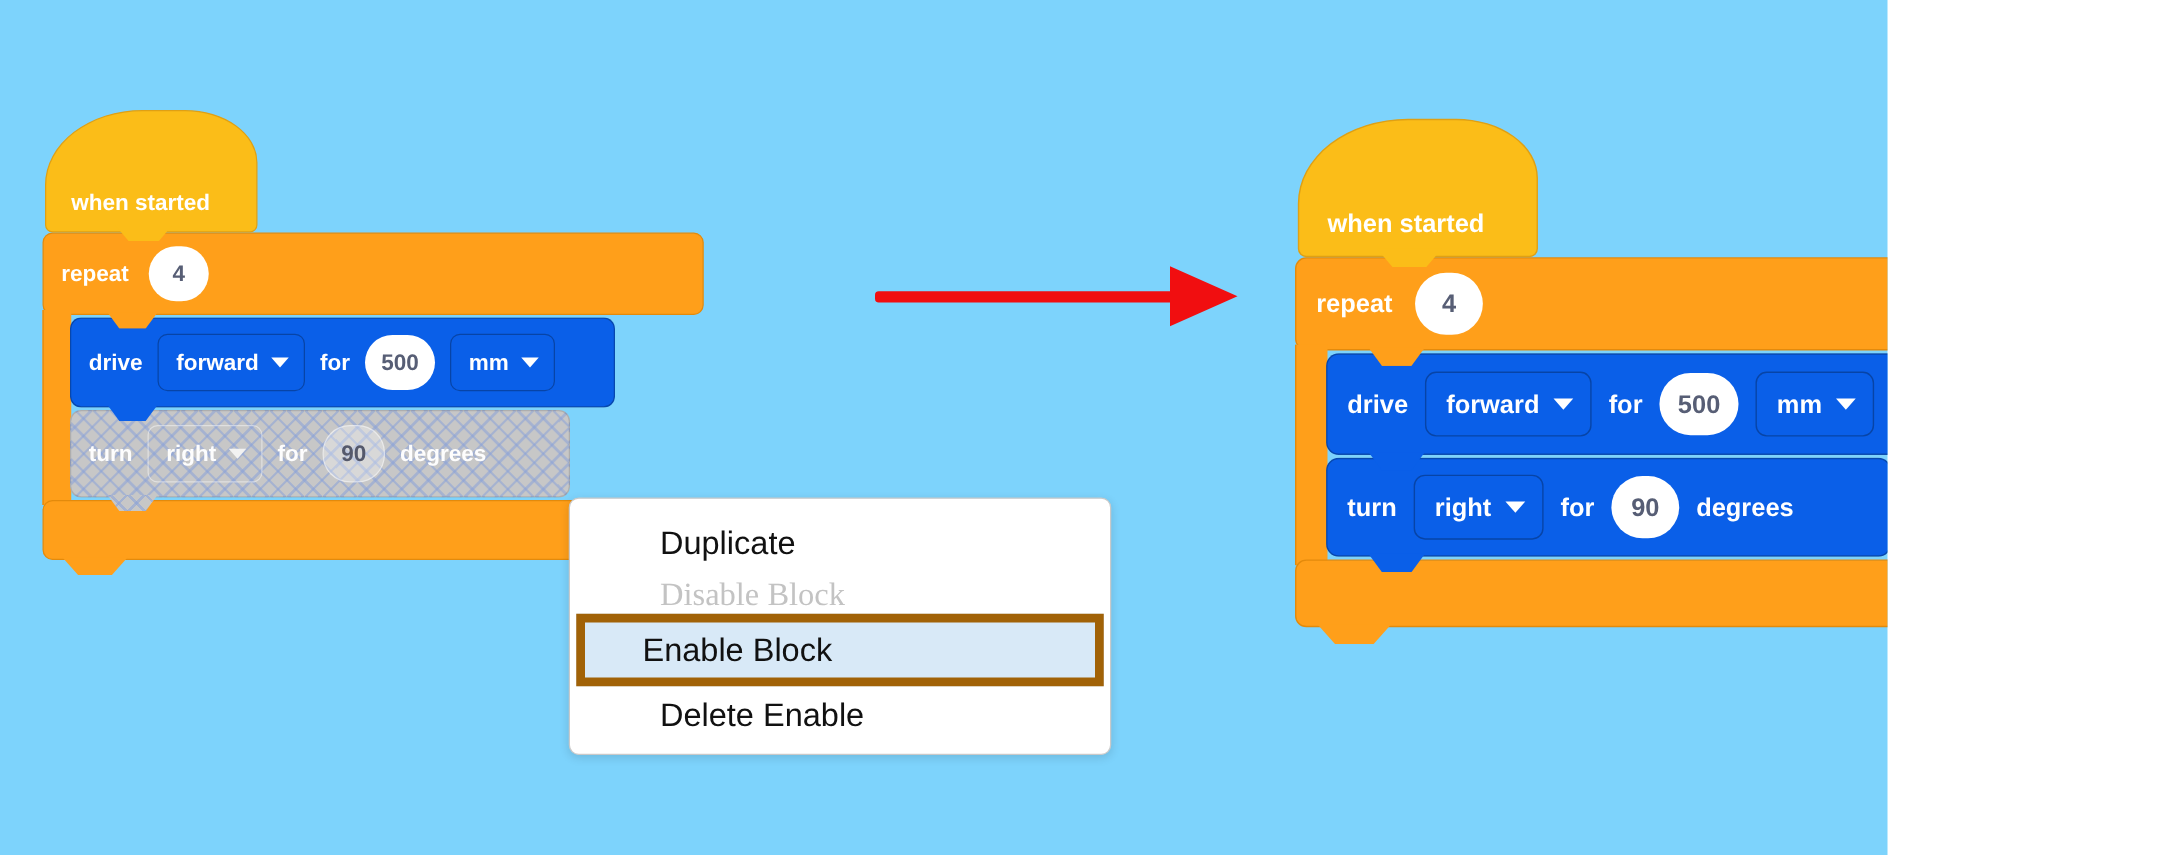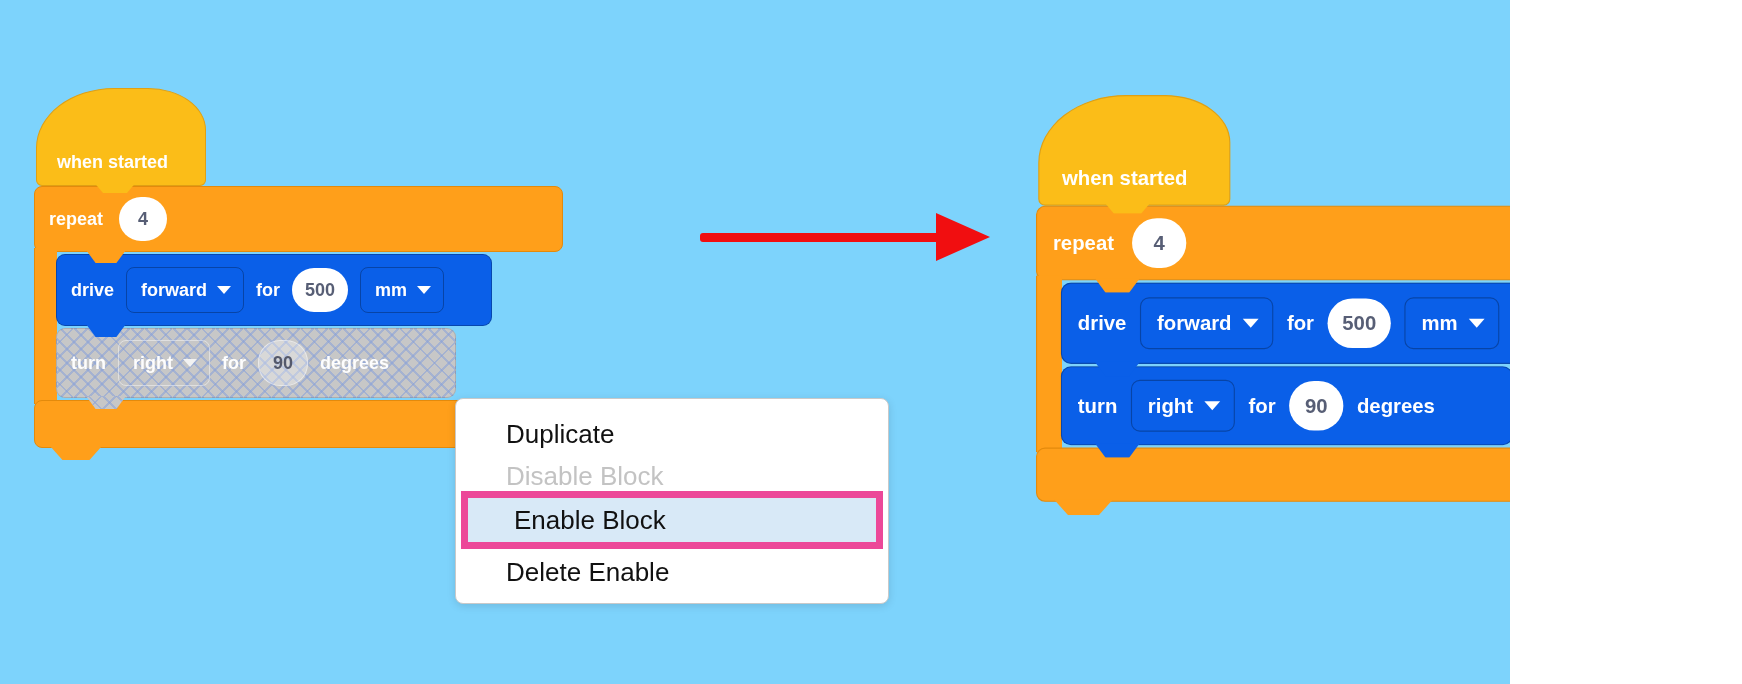--- a/index.html
+++ b/index.html
@@ -80,24 +80,24 @@
   .arrow-head{position:absolute;left:936px;top:213px;width:0;height:0;z-index:5;
     border-top:24px solid transparent;border-bottom:24px solid transparent;
     border-left:54px solid #F10E10;}
 
   
   .menu{position:absolute;left:455px;top:398px;width:432px;height:204px;z-index:50;
     background:#ffffff;border:1px solid #C9C9C9;border-radius:8px;
     box-shadow:0 2px 8px rgba(0,0,0,0.12);
     font-size:26px;color:#111111;}
   .menu-item{position:absolute;left:0;width:100%;height:42px;line-height:42px;
-    padding-left:50px;box-sizing:border-box;cursor:default;}
+    padding-left:72px;box-sizing:border-box;cursor:default;}
   .menu-item.dim{color:#C3C3C3;}
   .enable-wrap{position:absolute;left:5px;top:92px;width:calc(100% - 10px);height:58px;
-    box-sizing:border-box;border:7px solid #ec4899;background:#D8E9F7;
+    box-sizing:border-box;border:7px solid #a16207;background:#D8E9F7;
     display:flex;align-items:center;}
   .enable-wrap .txt{padding-left:46px;}
 </style>
 </head>
 <body>
 
 <div class="canvas">
 
   <div class="stack stack-left">
     <div class="blk hat">
@@ -199,20 +199,20 @@
           <path d="M4 19 A 10 10 0 0 1 15 6" fill="none" stroke="#ffffff" stroke-width="3.6" stroke-linecap="round"></path>
           <path d="M11 1 L22 6 L13 13 Z" fill="#ffffff"></path>
         </svg>
       </span>
     </div>
     <div class="bump bump-final"></div>
   </div>
 
   <div class="menu">
     <div class="menu-item" style="top:14px;">Duplicate</div>
-    <div class="menu-item dim" style="top:56px;">Disable Block</div>
+    <div class="menu-item dim" style="top:56px;font-family:Liberation Serif, serif;">Disable Block</div>
     <div class="enable-wrap">
       <span class="txt">Enable Block</span>
     </div>
     <div class="menu-item" style="top:152px;">Delete Enable</div>
   </div>
 
 </div>
 
 </body></html>

